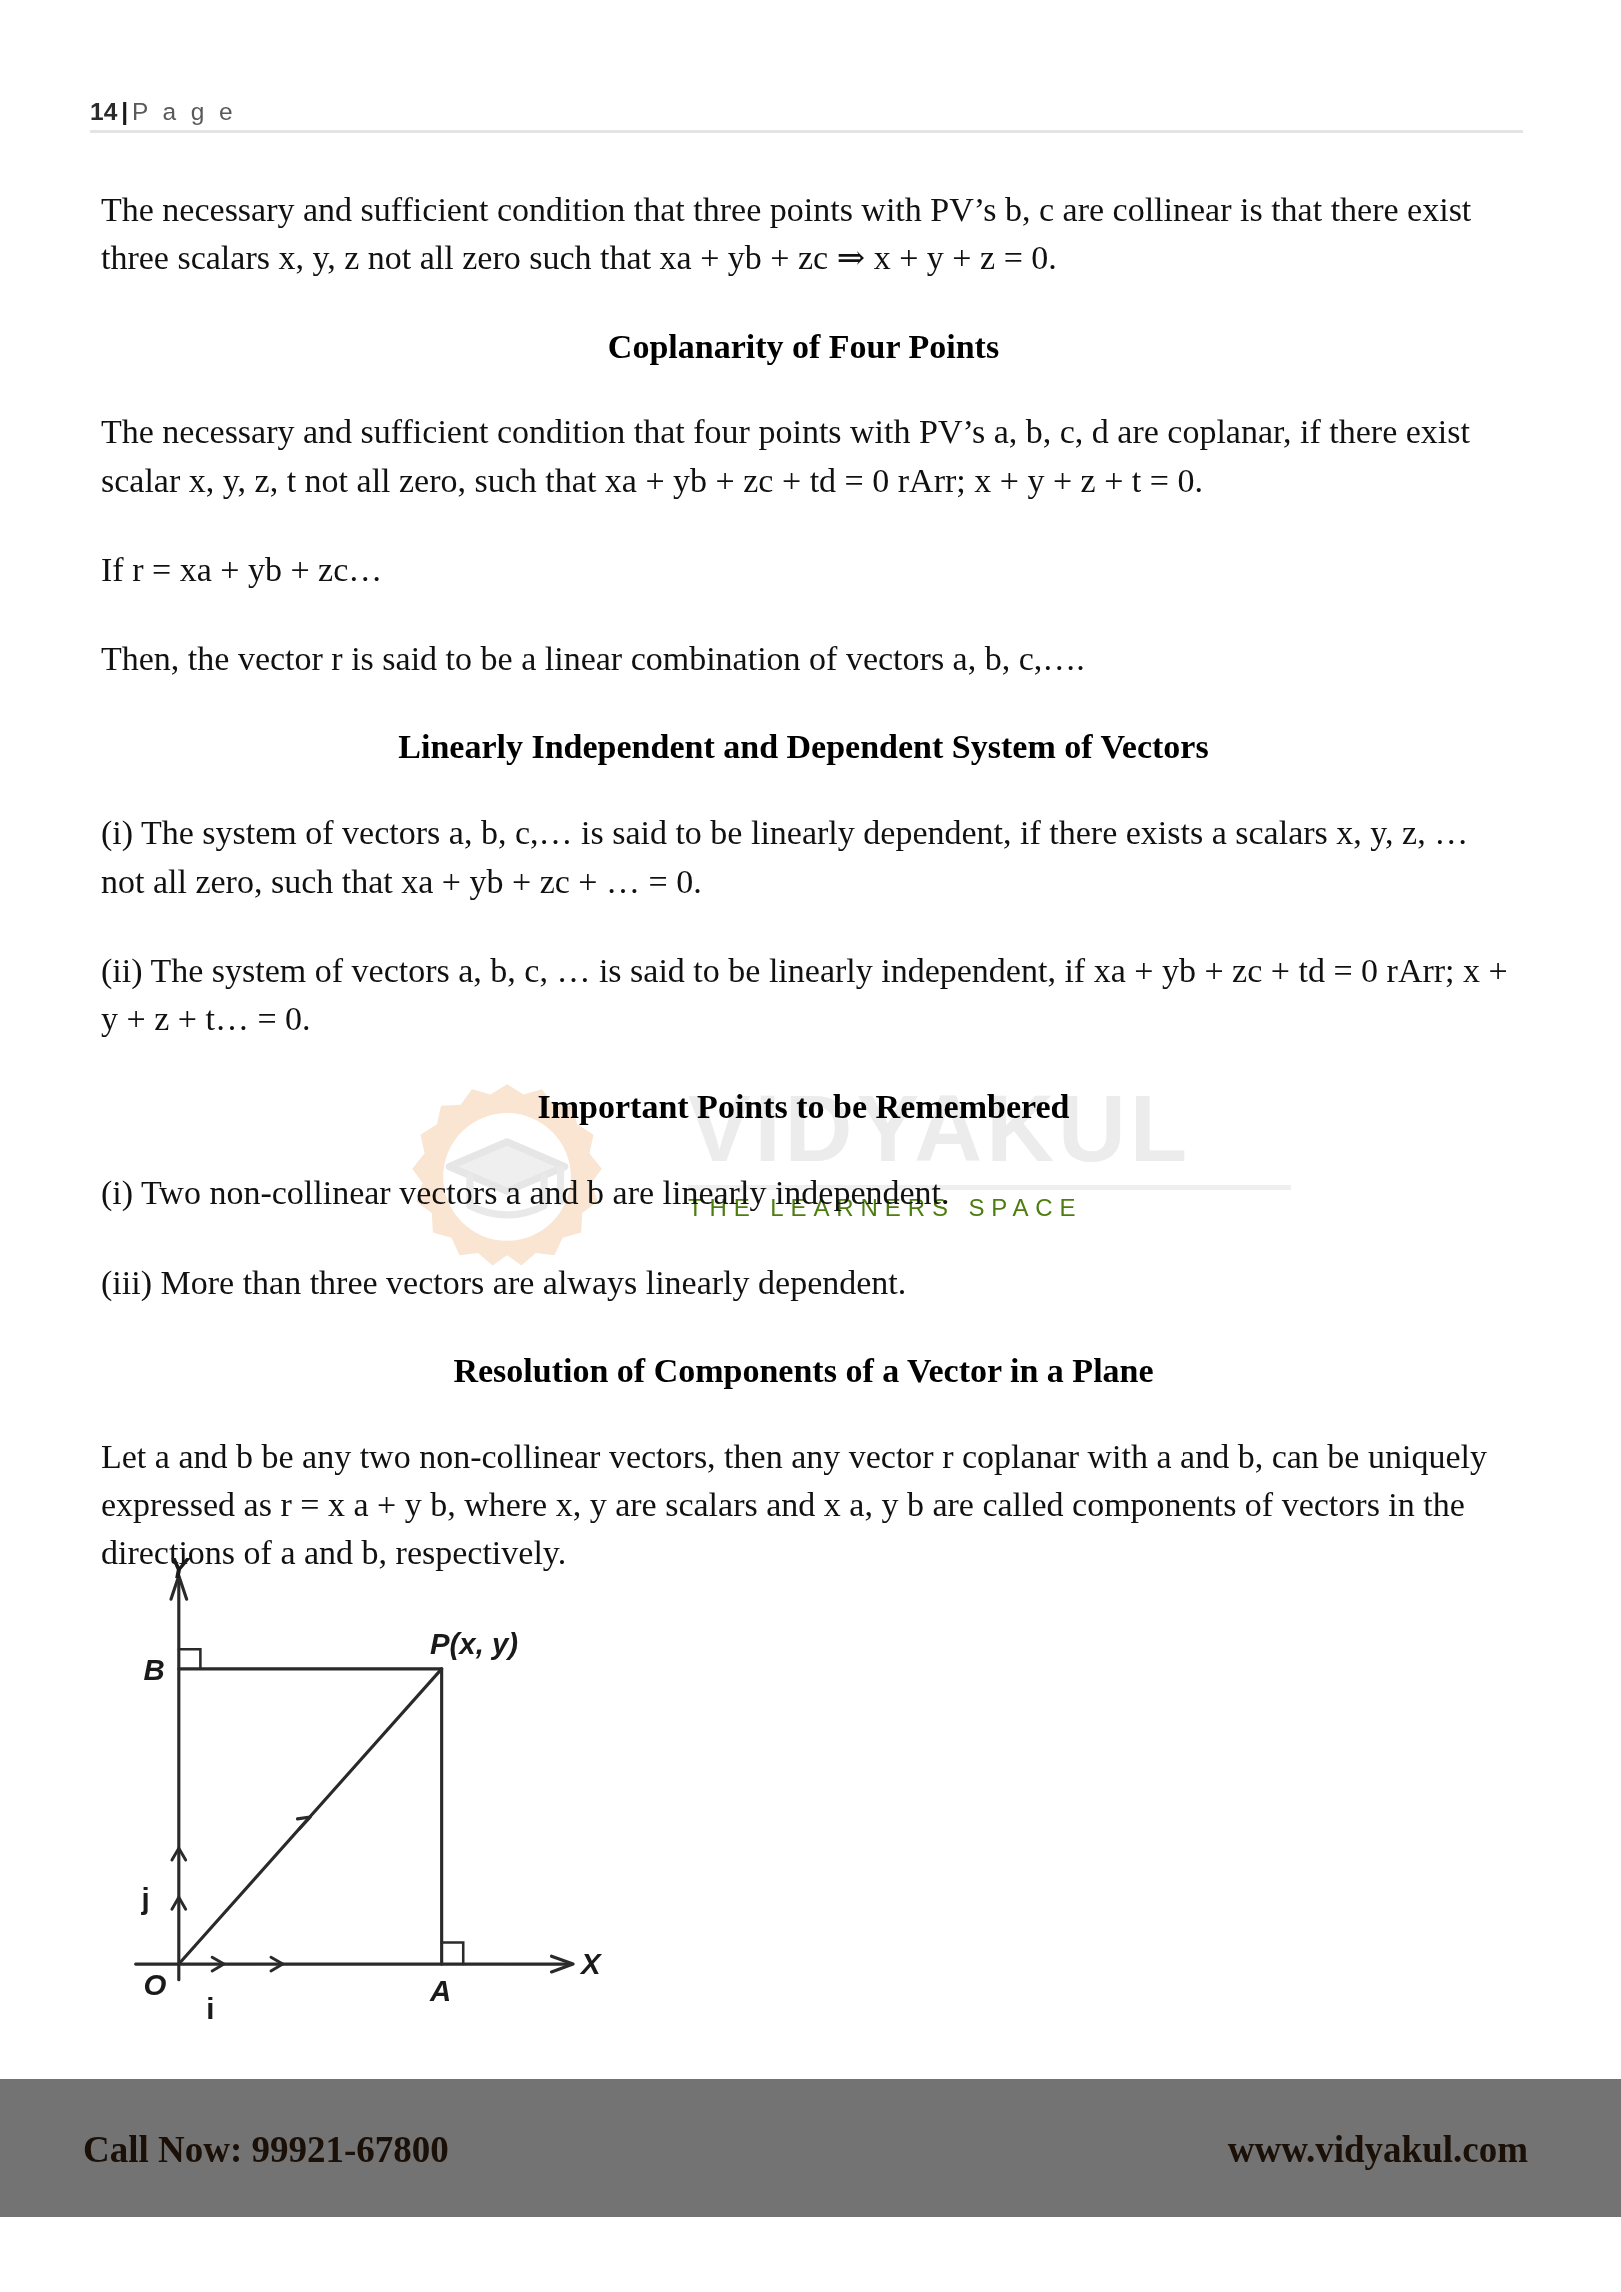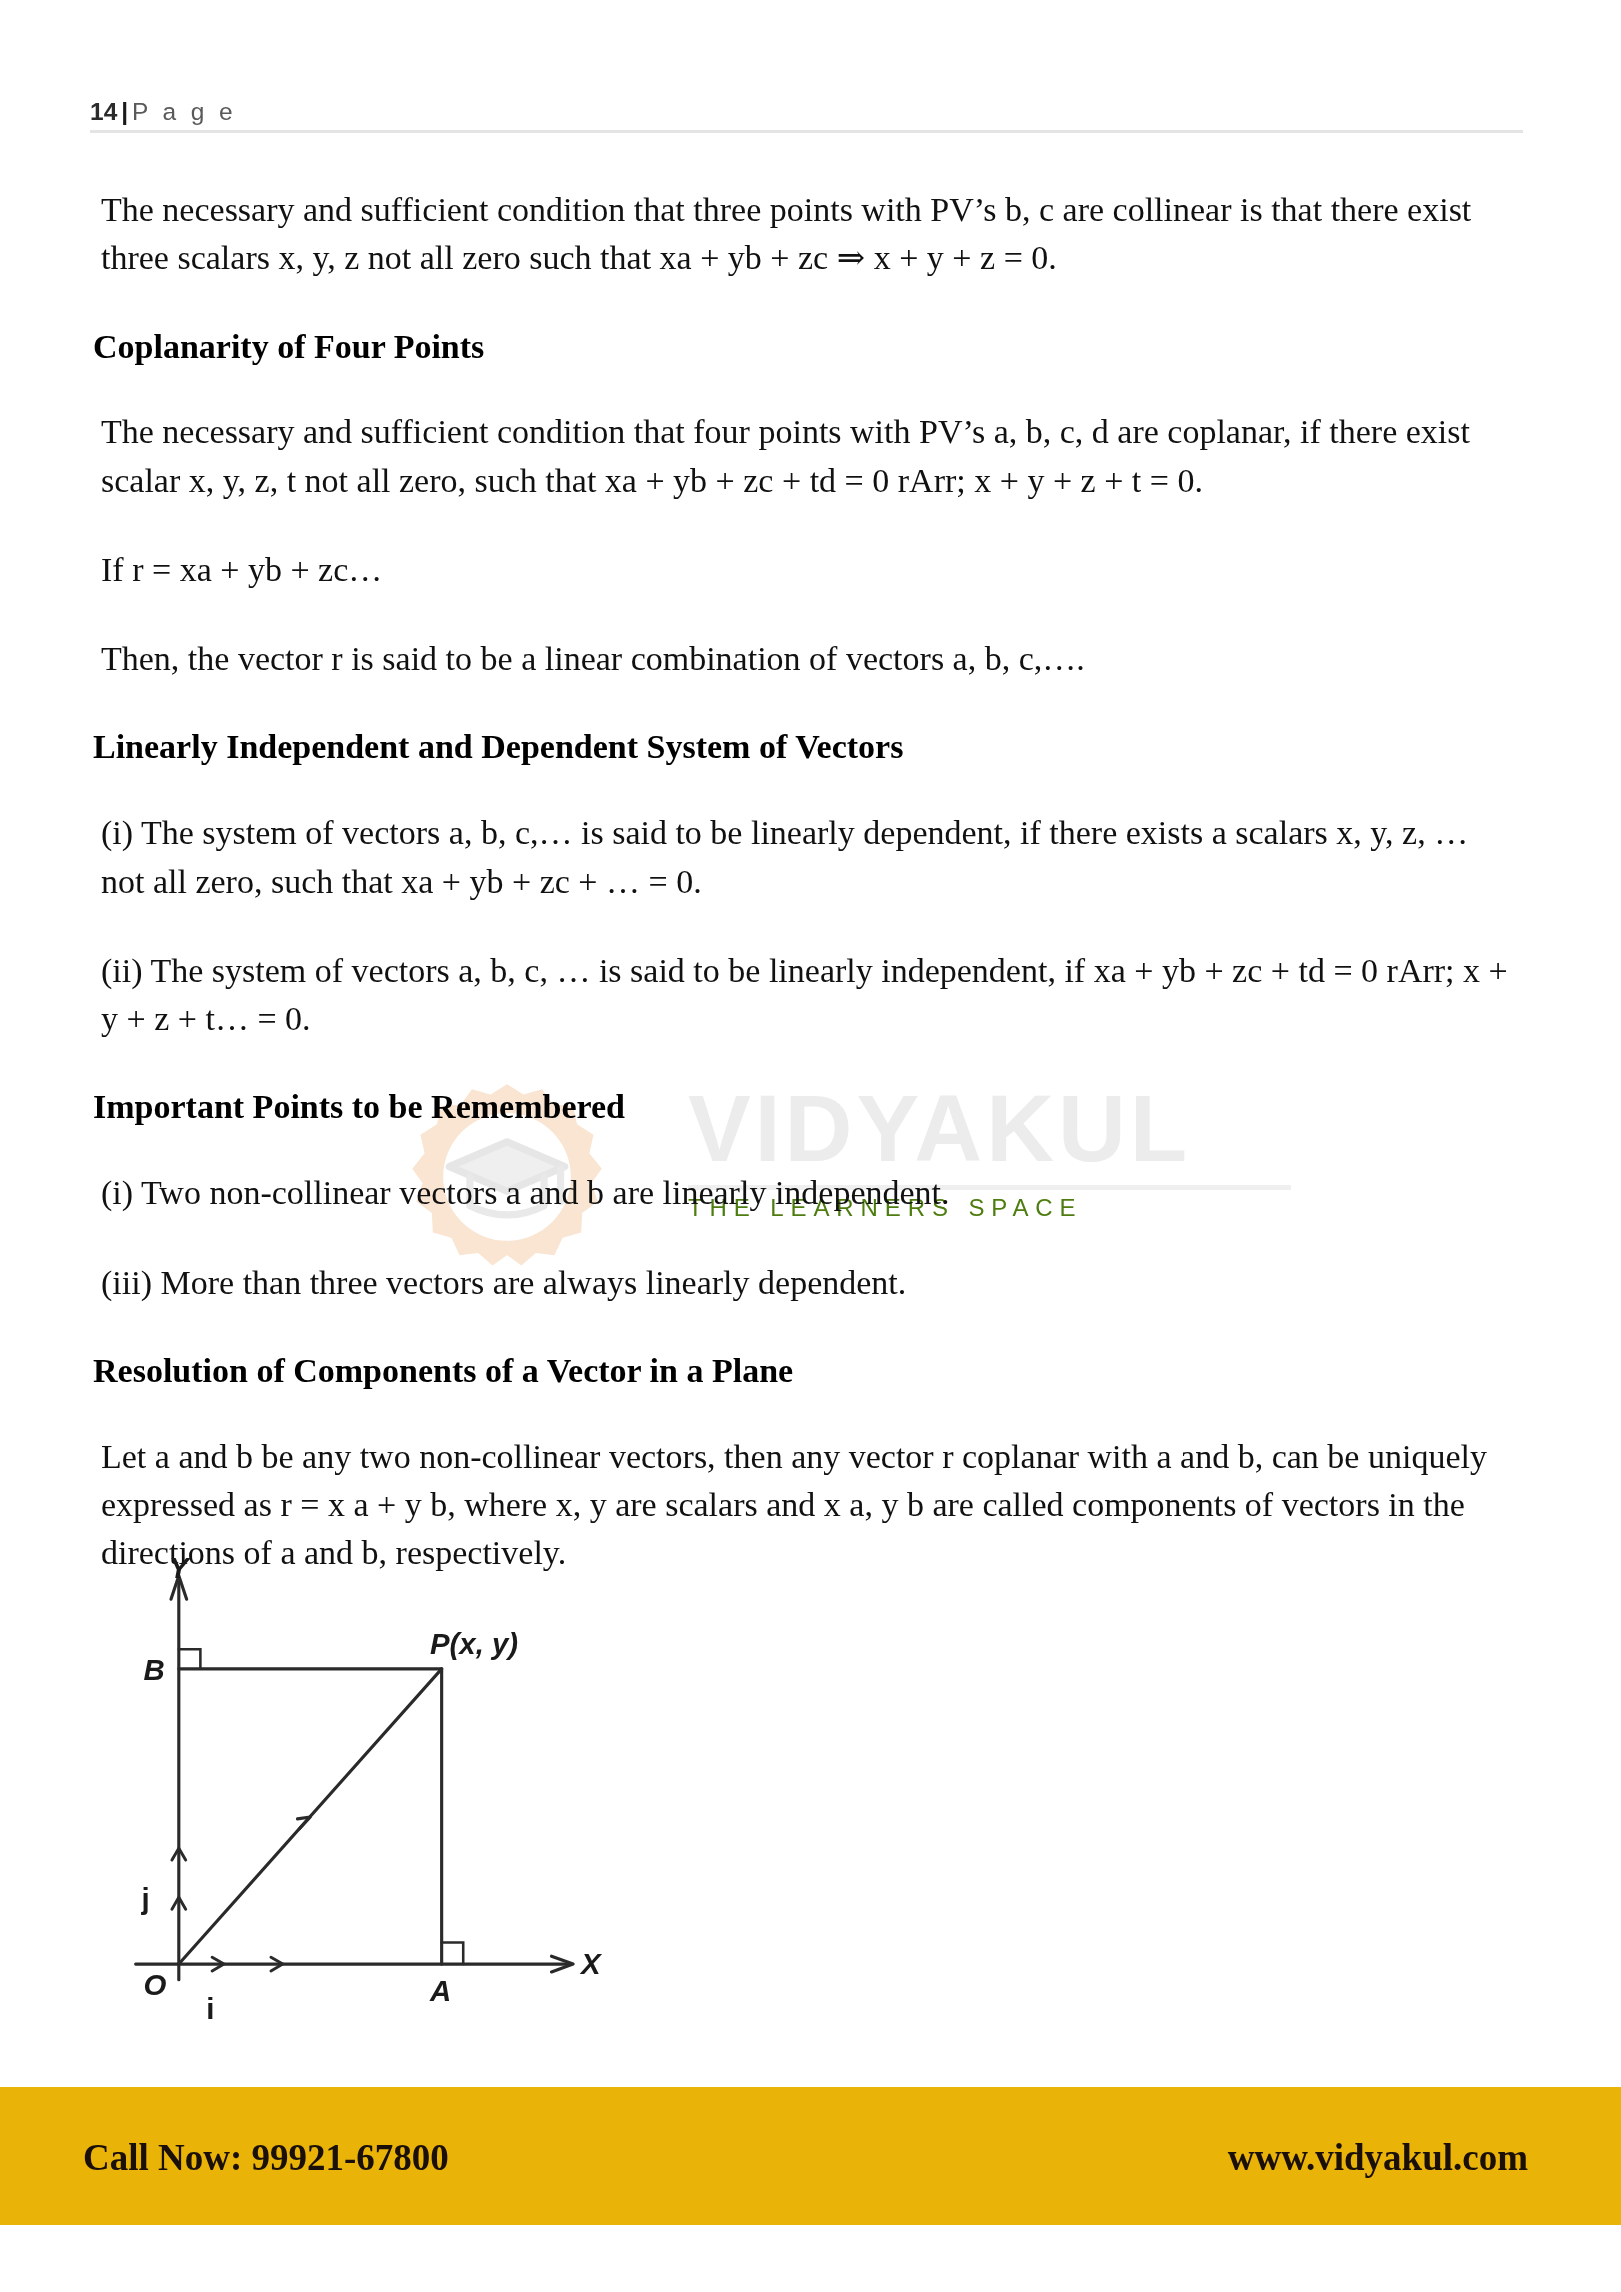--- a/index.html
+++ b/index.html
@@ -116,42 +116,42 @@
     margin: 0 0 41px 8px;
     text-align: left;
     color: #111111;
   }
   h2.heading {
     font-size: 34px;
     font-weight: 700;
     line-height: 1.35;
     margin: 0 0 39px 0;
     color: #000000;
+    text-align: center;
   }
 
   
   .figure {
     position: absolute;
     left: 118px;
     top: 1558px;
     width: 510px;
     height: 461px;
     z-index: 2;
   }
 
   
   .footer {
     position: absolute;
     left: 0;
     top: 2079px;
     width: 1621px;
     height: 138px;
-    background: #eab308;
+    background: #737373;
     z-index: 3;
-    margin-top: 8px;
   }
   .footer-inner {
     position: relative;
     width: 100%;
     height: 100%;
   }
   .footer-left {
     position: absolute;
     left: 83px;
     top: 49px;

